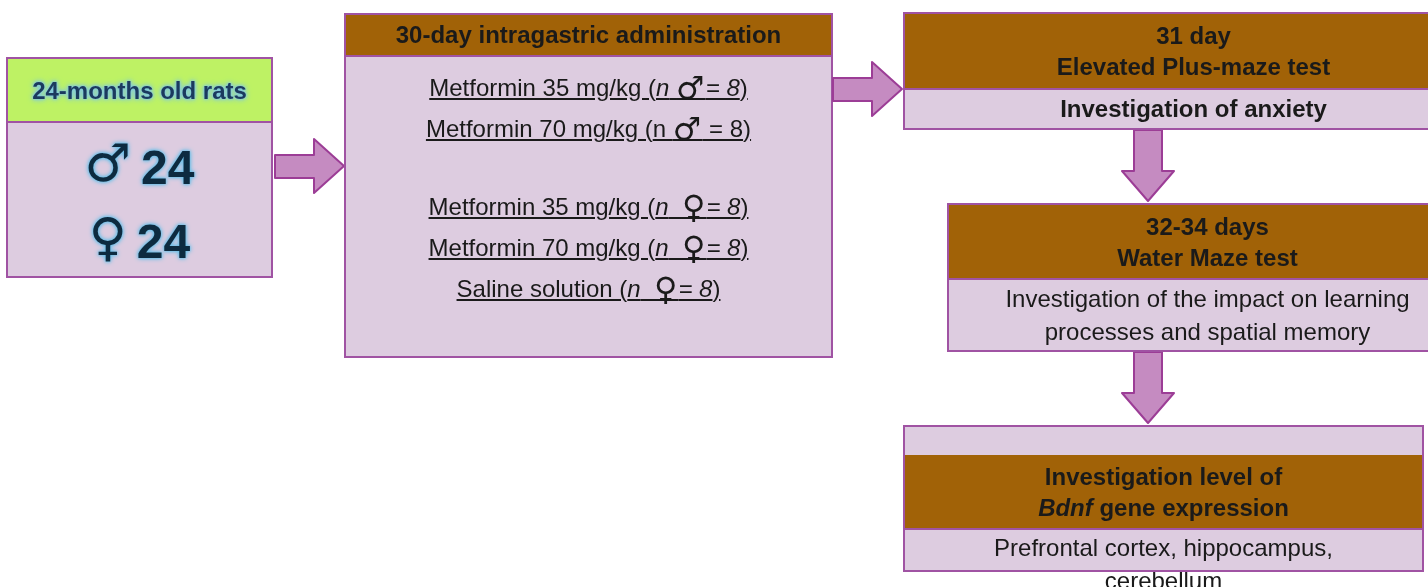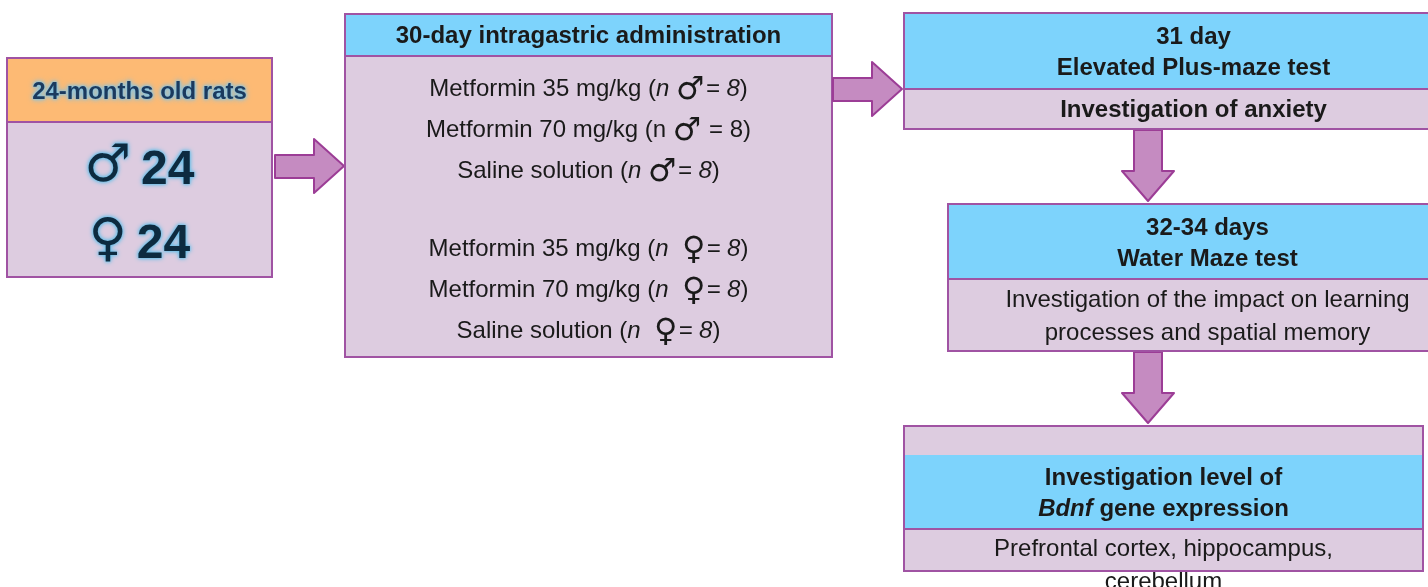--- a/index.html
+++ b/index.html
@@ -3,51 +3,51 @@
 <meta charset="utf-8">
 <style>
   html,body{margin:0;padding:0;}
   body{
     width:1428px;height:587px;position:relative;background:#ffffff;
     font-family:"Liberation Sans","DejaVu Sans",sans-serif;
     color:#1a1a1a;overflow:hidden;
   }
   .box{position:absolute;border:2px solid #a053a3;background:#ddcce0;box-sizing:border-box;}
   .box-header{
-    background:#7dd3fc;border-bottom:2px solid #a053a3;box-sizing:border-box;
+    background:#a16207;border-bottom:2px solid #a053a3;box-sizing:border-box;
     display:flex;flex-direction:column;justify-content:center;align-items:center;
     font-weight:bold;font-size:24px;line-height:31px;text-align:center;
   }
   .box-body{
     display:flex;flex-direction:column;justify-content:center;align-items:center;
     font-size:24px;line-height:33px;text-align:center;box-sizing:border-box;
   }
 
   
   #rats-box{left:6px;top:57px;width:267px;height:221px;}
-  #rats-box .box-header{height:64px;background:#fdba74;}
+  #rats-box .box-header{height:64px;background:#bef264;}
   #rats-header-text{
     color:#1b3a5e;font-size:24px;font-weight:bold;
     text-shadow:0 0 2px #7cc5ec,0 0 4px #7cc5ec,0 0 6px #7cc5ec;
   }
   #rats-box .box-body{height:153px;justify-content:center;gap:2px;}
   .rats-row{display:flex;align-items:center;justify-content:center;height:72px;}
   .rats-sym{
     font-family:"DejaVu Sans",sans-serif;font-size:52px;font-weight:bold;line-height:60px;
     color:#0d2b40;text-shadow:0 0 2px #6fc0e8,0 0 4px #6fc0e8,0 0 5px #6fc0e8;
   }
   .rats-count{
     font-size:48px;font-weight:bold;margin-left:10px;margin-top:10px;
     color:#0d2b40;text-shadow:0 0 2px #6fc0e8,0 0 4px #6fc0e8,0 0 5px #6fc0e8;
   }
 
   
   #admin-box{left:344px;top:13px;width:489px;height:345px;}
   #admin-box .box-header{height:42px;line-height:42px;}
-  #admin-box .box-body{display:block;padding-top:10px;}
+  #admin-box .box-body{display:block;padding-top:10px;text-decoration:underline;}
   .admin-line{height:41px;line-height:41px;font-size:24px;text-align:center;white-space:pre;}
   .admin-group-female{margin-top:37px;}
   .it{font-style:italic;}
   .sym{
     font-family:"DejaVu Sans",sans-serif;font-size:32px;font-weight:bold;
     vertical-align:-3px;letter-spacing:1px;
   }
 
   
   #plus-maze-box{left:903px;top:12px;width:581px;height:118px;}
@@ -89,21 +89,20 @@
 </svg>
 
 <div class="box" id="admin-box">
   <div class="box-header">
     <span>30-day intragastric administration</span>
   </div>
   <div class="box-body">
     <div id="male-group">
         <div class="admin-line"><span>Metformin 35 mg/kg (</span><span class="it">n</span><span> </span><span class="sym">♂</span><span class="it">= 8</span><span>)</span></div>
         <div class="admin-line"><span>Metformin 70 mg/kg (</span><span>n </span><span class="sym">♂</span><span> = 8</span><span>)</span></div>
-        <div class="admin-line"><span>Saline solution (</span><span class="it">n</span><span> </span><span class="sym">♂</span><span class="it">= 8</span><span>)</span></div>
       </div>
     <div id="female-group" class="admin-group-female">
         <div class="admin-line"><span>Metformin 35 mg/kg (</span><span class="it">n</span><span>  </span><span class="sym">♀</span><span class="it">= 8</span><span>)</span></div>
         <div class="admin-line"><span>Metformin 70 mg/kg (</span><span class="it">n</span><span>  </span><span class="sym">♀</span><span class="it">= 8</span><span>)</span></div>
         <div class="admin-line"><span>Saline solution (</span><span class="it">n</span><span>  </span><span class="sym">♀</span><span class="it">= 8</span><span>)</span></div>
       </div>
   </div>
 </div>
 
 <svg class="flow-arrow" style="left:832px;top:61px;" width="72" height="57">

